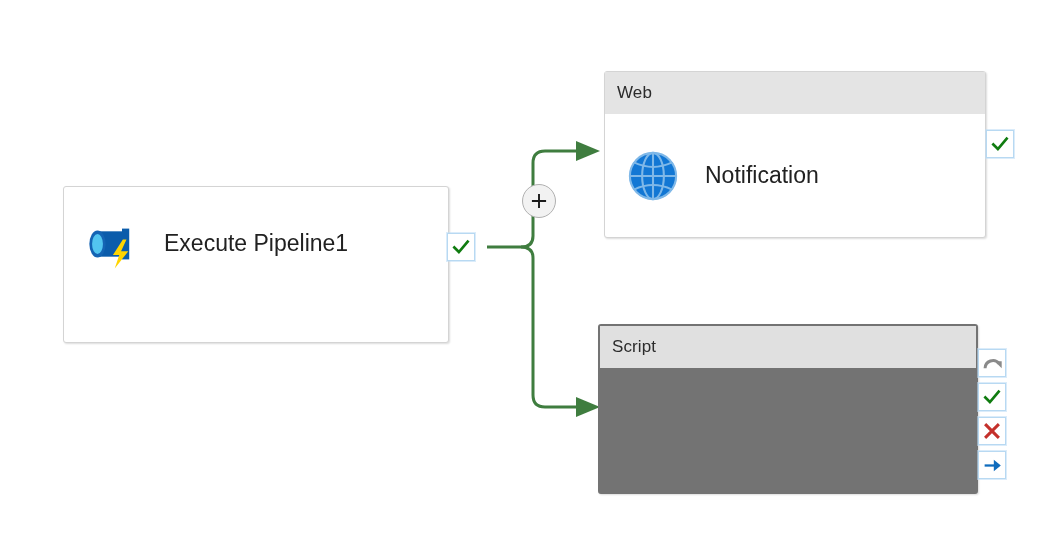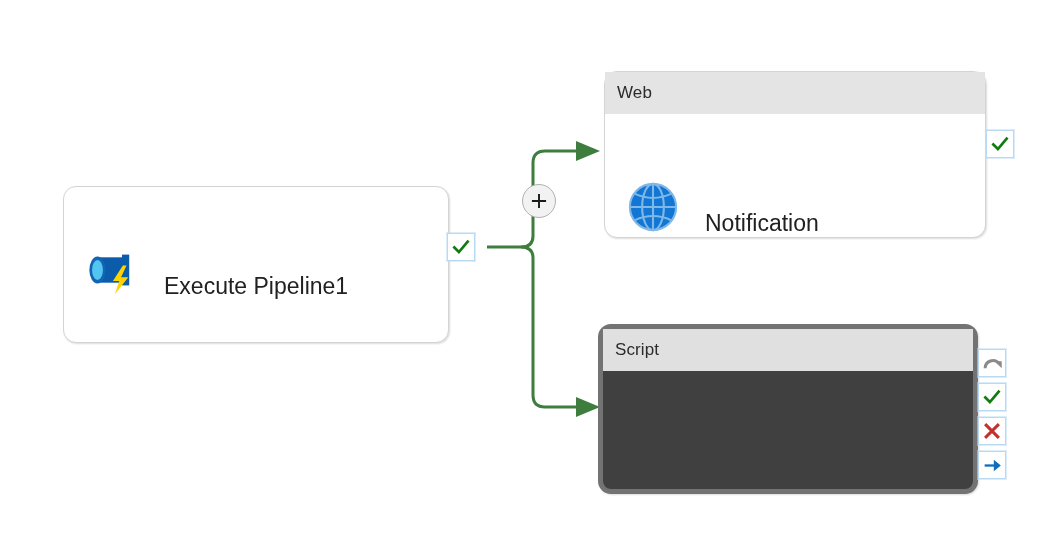--- a/index.html
+++ b/index.html
@@ -27,27 +27,27 @@
     width: 1048px;
     height: 549px;
     pointer-events: none;
   }
 
   
   .node {
     position: absolute;
     box-sizing: border-box;
     border: 1px solid #d4d4d4;
-    border-radius: 13px;
+    border-radius: 3px;
     background: #ffffff;
     box-shadow: 1px 1px 2px rgba(0,0,0,0.14);
   }
   .node.selected {
-    border: 5px solid #737373;
-    background: #404040;
+    border: 2px solid #737373;
+    background: #737373;
   }
   .node-header {
     height: 42px;
     background: #e4e4e4;
     display: flex;
     align-items: center;
     padding: 0 10px 0 12px;
     box-sizing: border-box;
   }
   .node.selected .node-header {
@@ -66,21 +66,21 @@
     width: 26px;
     height: 26px;
     display: flex;
     align-items: center;
     justify-content: center;
     cursor: pointer;
   }
   .node-body {
     height: calc(100% - 42px);
     display: flex;
-    align-items: flex-end;
+    align-items: center;
     padding-left: 18px;
     box-sizing: border-box;
   }
   .node.selected .node-body {
     background: #f3f3f3;
   }
   .node-icon {
     flex: 0 0 auto;
     width: 60px;
     height: 60px;

